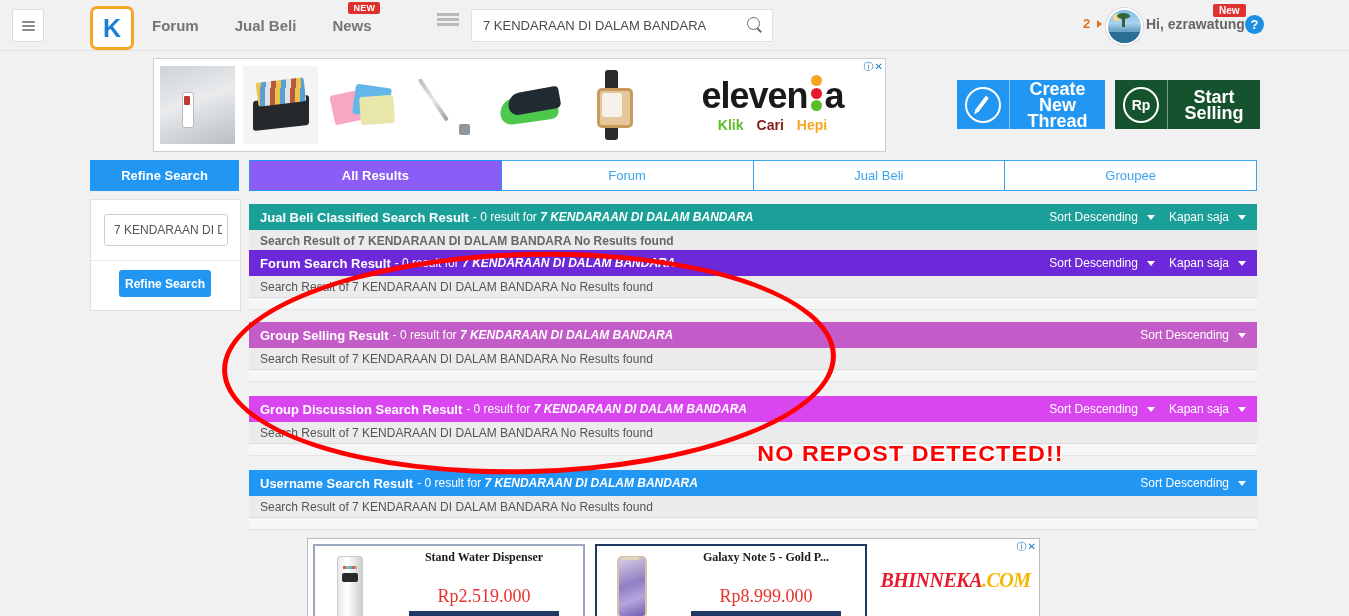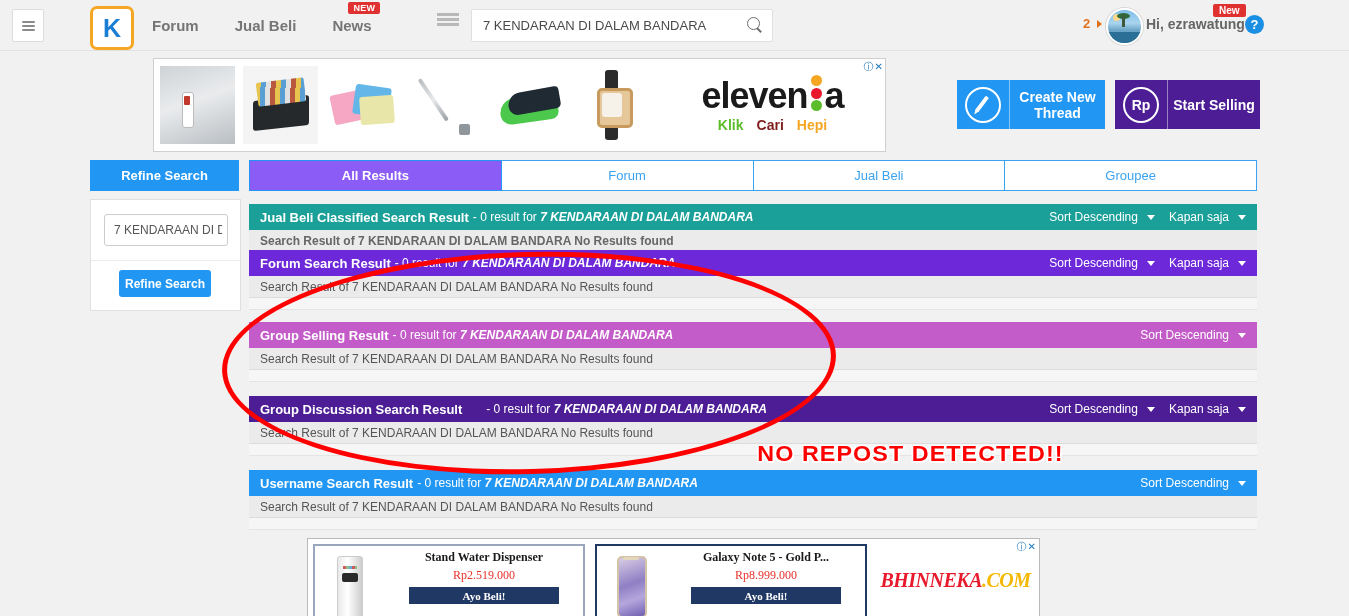--- a/index.html
+++ b/index.html
@@ -96,31 +96,31 @@
   .elv-dots i{position:absolute;left:2px;width:11px;height:11px;border-radius:50%;}
   .elv-dots .d1{top:-3px;background:#f5a623;}
   .elv-dots .d2{top:10px;background:#e8192c;}
   .elv-dots .d3{top:22px;background:#5bbd2a;}
   .elv-sub{display:flex;gap:13px;margin-top:3px;font-size:14px;font-weight:bold;}
   .elv-sub .k{color:#5bbd2a;} .elv-sub .c{color:#7f1d1d;} .elv-sub .h{color:#f5a623;}
 
   
   .btn-thread{position:absolute;left:957px;top:80px;width:148px;height:49px;background:#2196f3;
               display:flex;align-items:center;cursor:pointer;}
-  .btn-sell{position:absolute;left:1115px;top:80px;width:145px;height:49px;background:#4c1d95;
+  .btn-sell{position:absolute;left:1115px;top:80px;width:145px;height:49px;background:#14532d;
             display:flex;align-items:center;cursor:pointer;}
   .cbtn-ic{width:52px;display:flex;align-items:center;justify-content:center;height:100%;
            border-right:1px solid rgba(255,255,255,.45);}
   .circ{width:32px;height:32px;border-radius:50%;border:2px solid #fff;position:relative;}
   .pencil{position:absolute;left:13px;top:6px;width:4px;height:18px;background:#fff;transform:rotate(37deg);border-radius:1px;}
   .pencil:after{content:"";position:absolute;left:0;bottom:-4px;border-left:2px solid transparent;
                 border-right:2px solid transparent;border-top:5px solid #fff;}
   .rp{width:32px;height:32px;border-radius:50%;border:2px solid #fff;color:#fff;font-size:14px;
       font-weight:bold;text-align:center;line-height:32px;}
-  .cbtn-lbl{flex:1;text-align:center;color:#fff;font-size:14px;font-weight:bold;line-height:16px;}
+  .cbtn-lbl{flex:1;text-align:center;color:#fff;font-size:18px;font-weight:bold;line-height:16px;}
 
   
   .refine-tab{position:absolute;left:90px;top:160px;width:149px;height:31px;background:#2196f3;
               color:#fff;font-size:13px;font-weight:bold;display:flex;align-items:center;justify-content:center;cursor:pointer;}
   .tabs{position:absolute;left:249px;top:160px;width:1008px;height:31px;display:flex;}
   .tab{flex:1;border:1px solid #3aa3ef;border-left:0;background:#fff;color:#3aa3ef;font-size:13px;
        display:flex;align-items:center;justify-content:center;cursor:pointer;}
   .tab:first-child{border-left:1px solid #3aa3ef;}
   .tab.active{background:#8b5cf6;color:#fff;font-weight:bold;border-color:#2196f3;}
 
@@ -166,21 +166,21 @@
   .disp{width:24px;height:60px;background:linear-gradient(90deg,#e9e9e9,#fff 40%,#cdcdcd);
         border:1px solid #ccc;border-radius:3px 3px 0 0;position:relative;}
   .disp:before{content:"";position:absolute;left:4px;top:16px;width:16px;height:9px;background:#2a2a2a;border-radius:2px;}
   .disp:after{content:"";position:absolute;left:5px;top:9px;width:14px;height:3px;
               background:repeating-linear-gradient(90deg,#d15b5b 0 3px,#8ac28a 3px 6px,#6fa8d0 6px 9px);}
   .phone{width:26px;height:58px;border-radius:5px;border:2px solid #d4c3a4;
          background:linear-gradient(160deg,#d8cde4,#8f7fc4 45%,#b5a6dd 70%,#6f5fb0);position:relative;}
   .phone:before{content:"";position:absolute;left:4px;top:-1px;width:16px;height:3px;background:#e2d7bd;border-radius:2px;}
   .prodtext{flex:1;text-align:center;padding-top:4px;}
   .prodname{font-size:12px;font-weight:bold;color:#1a1a1a;}
-  .prodprice{font-size:12px;color:#e8312b;margin-top:3px;}
+  .prodprice{font-size:18px;color:#e8312b;margin-top:21px;}
   .buybtn{margin:4px auto 0;width:150px;height:17px;background:#1f3864;color:#fff;font-size:11px;
           font-weight:bold;display:flex;align-items:center;justify-content:center;cursor:pointer;}
   .bhin{flex:1;display:flex;align-items:center;justify-content:center;position:relative;}
   .bhin-logo{font-size:20px;font-weight:bold;font-style:italic;letter-spacing:-.5px;}
   .bhin-logo .r{color:#e8192c;} .bhin-logo .y{color:#f5b800;}
   .botad-ctrl{position:absolute;right:3px;top:1px;font-size:10px;color:#1b75bb;}
   .botad-ctrl span{margin-left:1px;cursor:pointer;}
 </style>
 </head>
 <body>
@@ -351,21 +351,21 @@
             <div class="ctrl">
               <span>Sort Descending</span>
               <span class="caret"></span>
             </div>
           </div>
         </div>
         <div class="sec-body plain">Search Result of 7 KENDARAAN DI DALAM BANDARA No Results found</div>
         <div class="sec-pad"></div>
       </div>
       <div class="sec" style="top: 396px;">
-        <div class="sec-head" style="background: #4c1d95; gap: 20px;">
+        <div class="sec-head" style="background: #d946ef;">
           <span class="sec-title">Group Discussion Search Result</span>
           <span class="sec-meta">- 0 result for <em>7 KENDARAAN DI DALAM BANDARA</em></span>
           <div class="sec-ctrl">
             <div class="ctrl">
               <span>Sort Descending</span>
               <span class="caret"></span>
             </div>
             <div class="ctrl">
               <span>Kapan saja</span>
               <span class="caret"></span>

